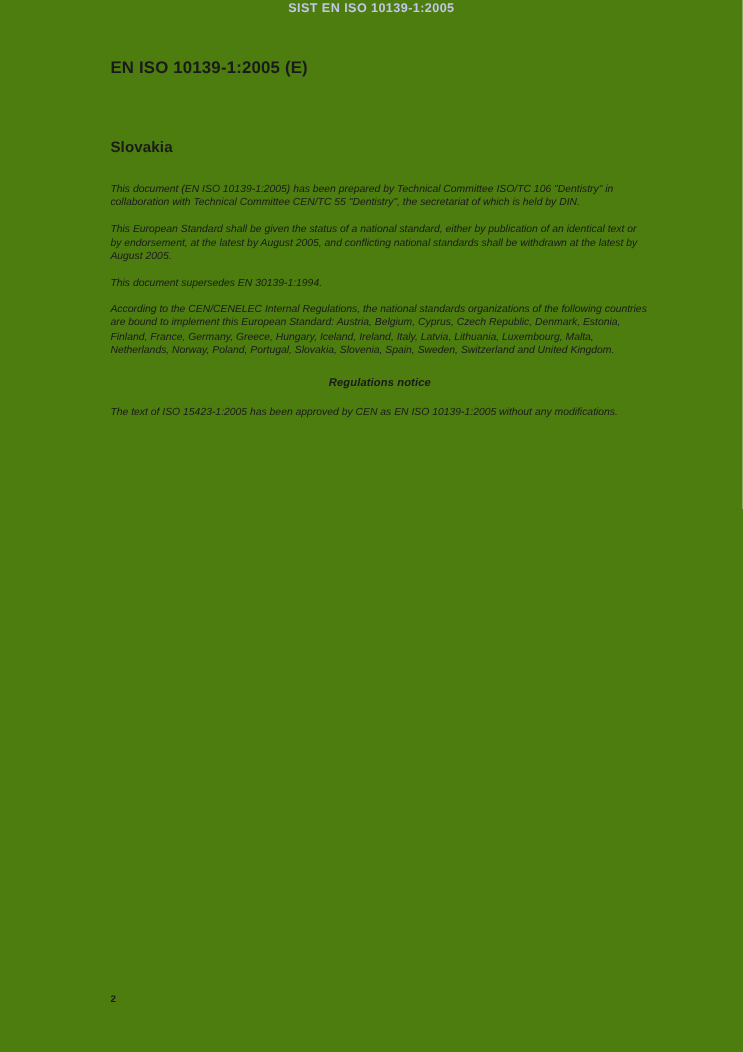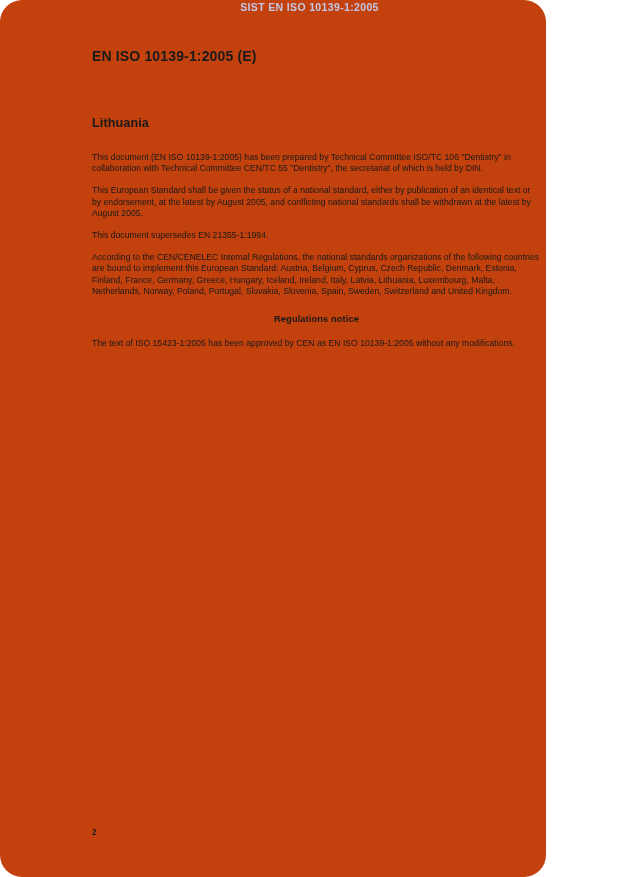--- a/index.html
+++ b/index.html
@@ -13,25 +13,24 @@
     height: 877px;
     position: relative;
     font-family: "Liberation Sans", sans-serif;
     color: #1a1a1a;
     -webkit-font-smoothing: antialiased;
   }
 
   .page {
     position: absolute;
     inset: 0;
-    width: 546px;
+    width: 619px;
     height: 877px;
-    background: #c2410c;
+    background: #4d7c0f;
     overflow: hidden;
-    border-radius: 22px;
   }
 
   
   .watermark {
     position: absolute;
     top: 1px;
     left: 0;
     width: 619px;
     text-align: center;
     font-family: "Liberation Sans", sans-serif;
@@ -60,20 +59,21 @@
     font-size: 12.6px;
     font-weight: 700;
     letter-spacing: 0.1px;
   }
 
   .body-block {
     position: absolute;
     left: 92px;
     top: 152px;
     width: 449px;
+    font-style: italic;
   }
 
   p.para {
     margin: 0 0 11px 0;
     font-size: 8.65px;
     line-height: 11.2px;
     text-align: left;
     letter-spacing: 0.01px;
     color: #1a1a1a;
   }
@@ -96,29 +96,29 @@
 </style>
 </head>
 <body>
 
 <div class="page">
 
   <div class="watermark">SIST EN ISO 10139-1:2005</div>
 
   <div class="doc-ref">EN ISO 10139-1:2005 (E)</div>
 
-  <div class="section-heading">Lithuania</div>
+  <div class="section-heading">Slovakia</div>
 
   <div class="body-block">
 
     <p class="para">This document (EN ISO 10139-1:2005) has been prepared by Technical Committee ISO/TC 106 "Dentistry" in collaboration with Technical Committee CEN/TC 55 "Dentistry", the secretariat of which is held by DIN.</p>
 
     <p class="para">This European Standard shall be given the status of a national standard, either by publication of an identical text or by endorsement, at the latest by August 2005, and conflicting national standards shall be withdrawn at the latest by August 2005.</p>
 
-    <p class="para">This document supersedes EN 21355-1:1994.</p>
+    <p class="para">This document supersedes EN 30139-1:1994.</p>
 
     <p class="para">According to the CEN/CENELEC Internal Regulations, the national standards organizations of the following countries are bound to implement this European Standard: Austria, Belgium, Cyprus, Czech Republic, Denmark, Estonia, Finland, France, Germany, Greece, Hungary, Iceland, Ireland, Italy, Latvia, Lithuania, Luxembourg, Malta, Netherlands, Norway, Poland, Portugal, Slovakia, Slovenia, Spain, Sweden, Switzerland and United Kingdom.</p>
 
     <div class="endorsement-heading">Regulations notice</div>
 
     <p class="para">The text of ISO 15423-1:2005 has been approved by CEN as EN ISO 10139-1:2005 without any modifications.</p>
 
   </div>
 
   <div class="page-number">2</div>

